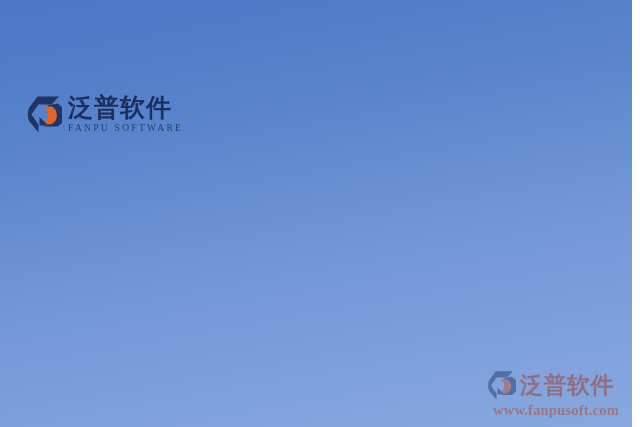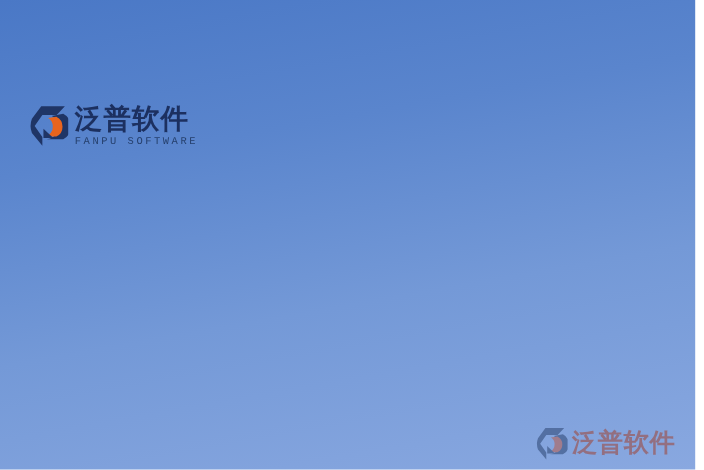--- a/index.html
+++ b/index.html
@@ -51,21 +51,21 @@
     font-family: "DejaVu Sans", "Liberation Sans", sans-serif;
     white-space: nowrap;
   }
   #brand-logo .logo-en {
     font-size: 9.5px;
     line-height: 13px;
     color: #26406d;
     letter-spacing: 2.3px;
     margin-top: 1px;
     white-space: nowrap;
-    font-family: Liberation Mono, monospace;
+    font-family: Liberation Serif, serif;
   }
 
   
   #headline {
     position: absolute;
     left: 84px;
     top: 191px;
     font-size: 37px;
     line-height: 44px;
     font-weight: bold;
@@ -145,15 +145,16 @@
       <span class="wm-mark">
         <svg viewBox="0 0 36 39" width="30" height="31" xmlns="http://www.w3.org/2000/svg" aria-hidden="true">
           <path d="M11.5 1.5 L33 1.5 L25.5 9.5 L12.5 9.5 L5.5 19.5 L12.5 29.5 L12.5 37.5 L3 26 A13.5 16 0 0 1 3 13 Z" fill="#36507f"></path>
           <path d="M31.5 8.5 A13 13 0 0 1 31.5 31.5 L16.5 31.5 A11.5 11.5 0 0 0 27 18.5 A11 11 0 0 0 21 10.5 Z" fill="#36507f"></path>
           <path d="M25.2 11.2 A10 10 0 0 1 25.2 29.2 L15.2 29.2 A9.2 9.2 0 0 0 22 19.8 A9 9 0 0 0 17.8 12.2 Z" fill="#b2635a"></path>
           <path d="M13.5 22 L22.5 30.5 L13.5 30.5 Z" fill="#36507f"></path>
         </svg>
       </span>
       <span class="wm-cn">泛普软件</span>
     </div>
+    <div class="wm-url">www.fanpusoft.com</div>
   </div>
 
 </div>
 
 </body></html>

